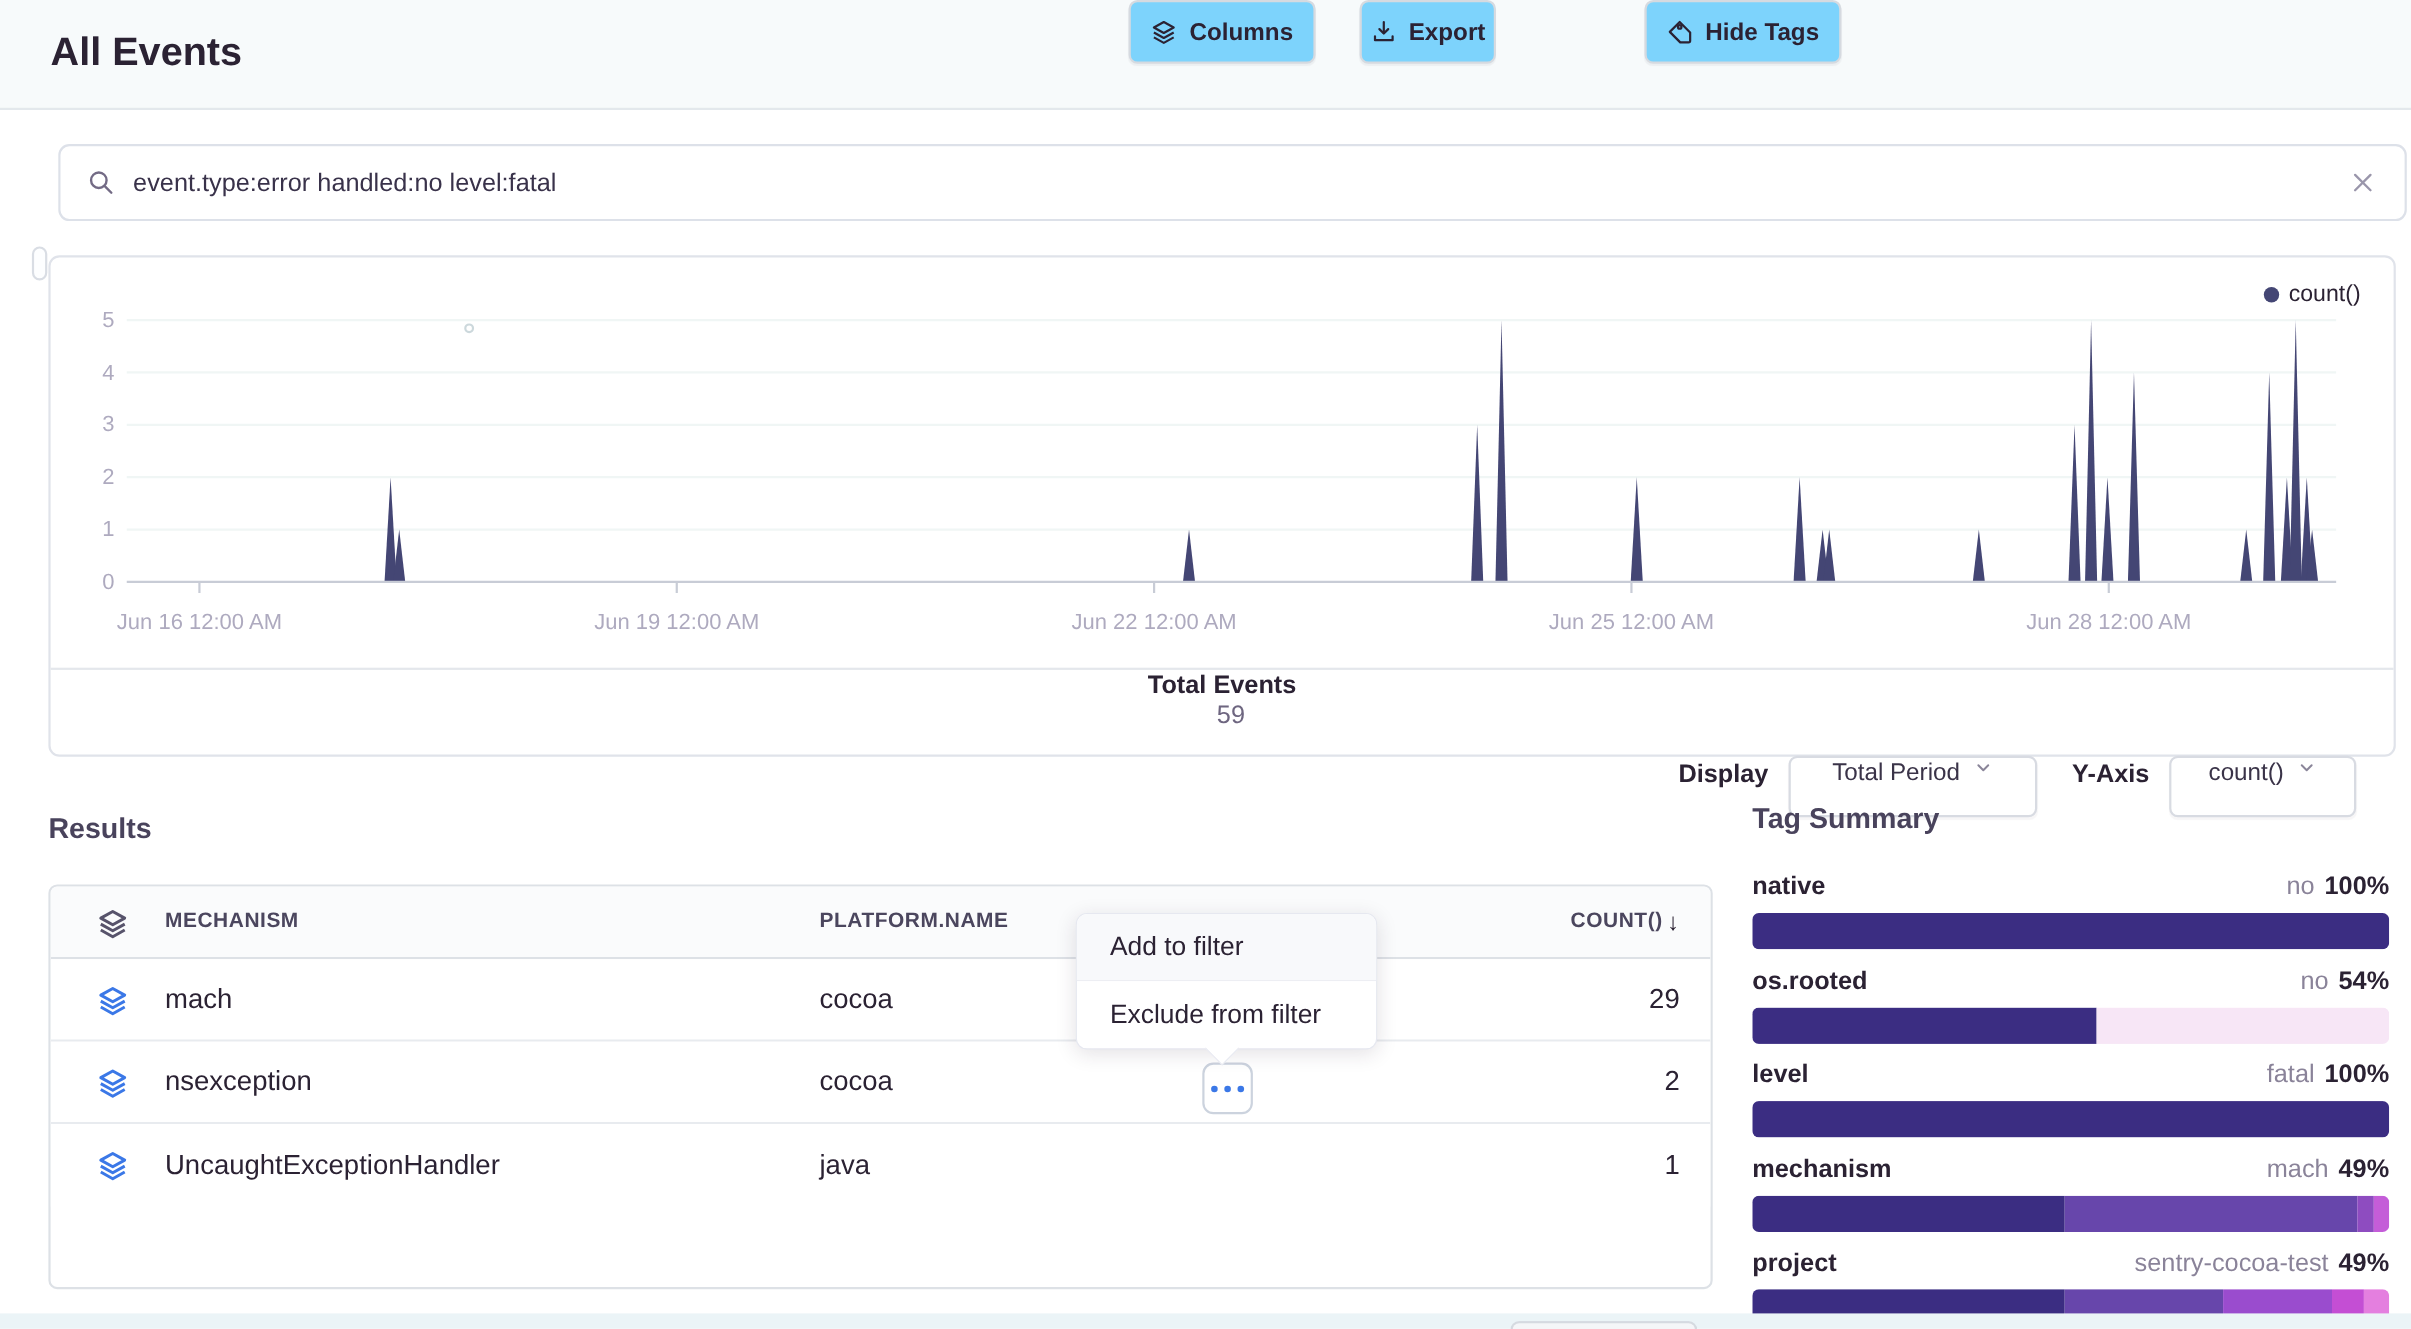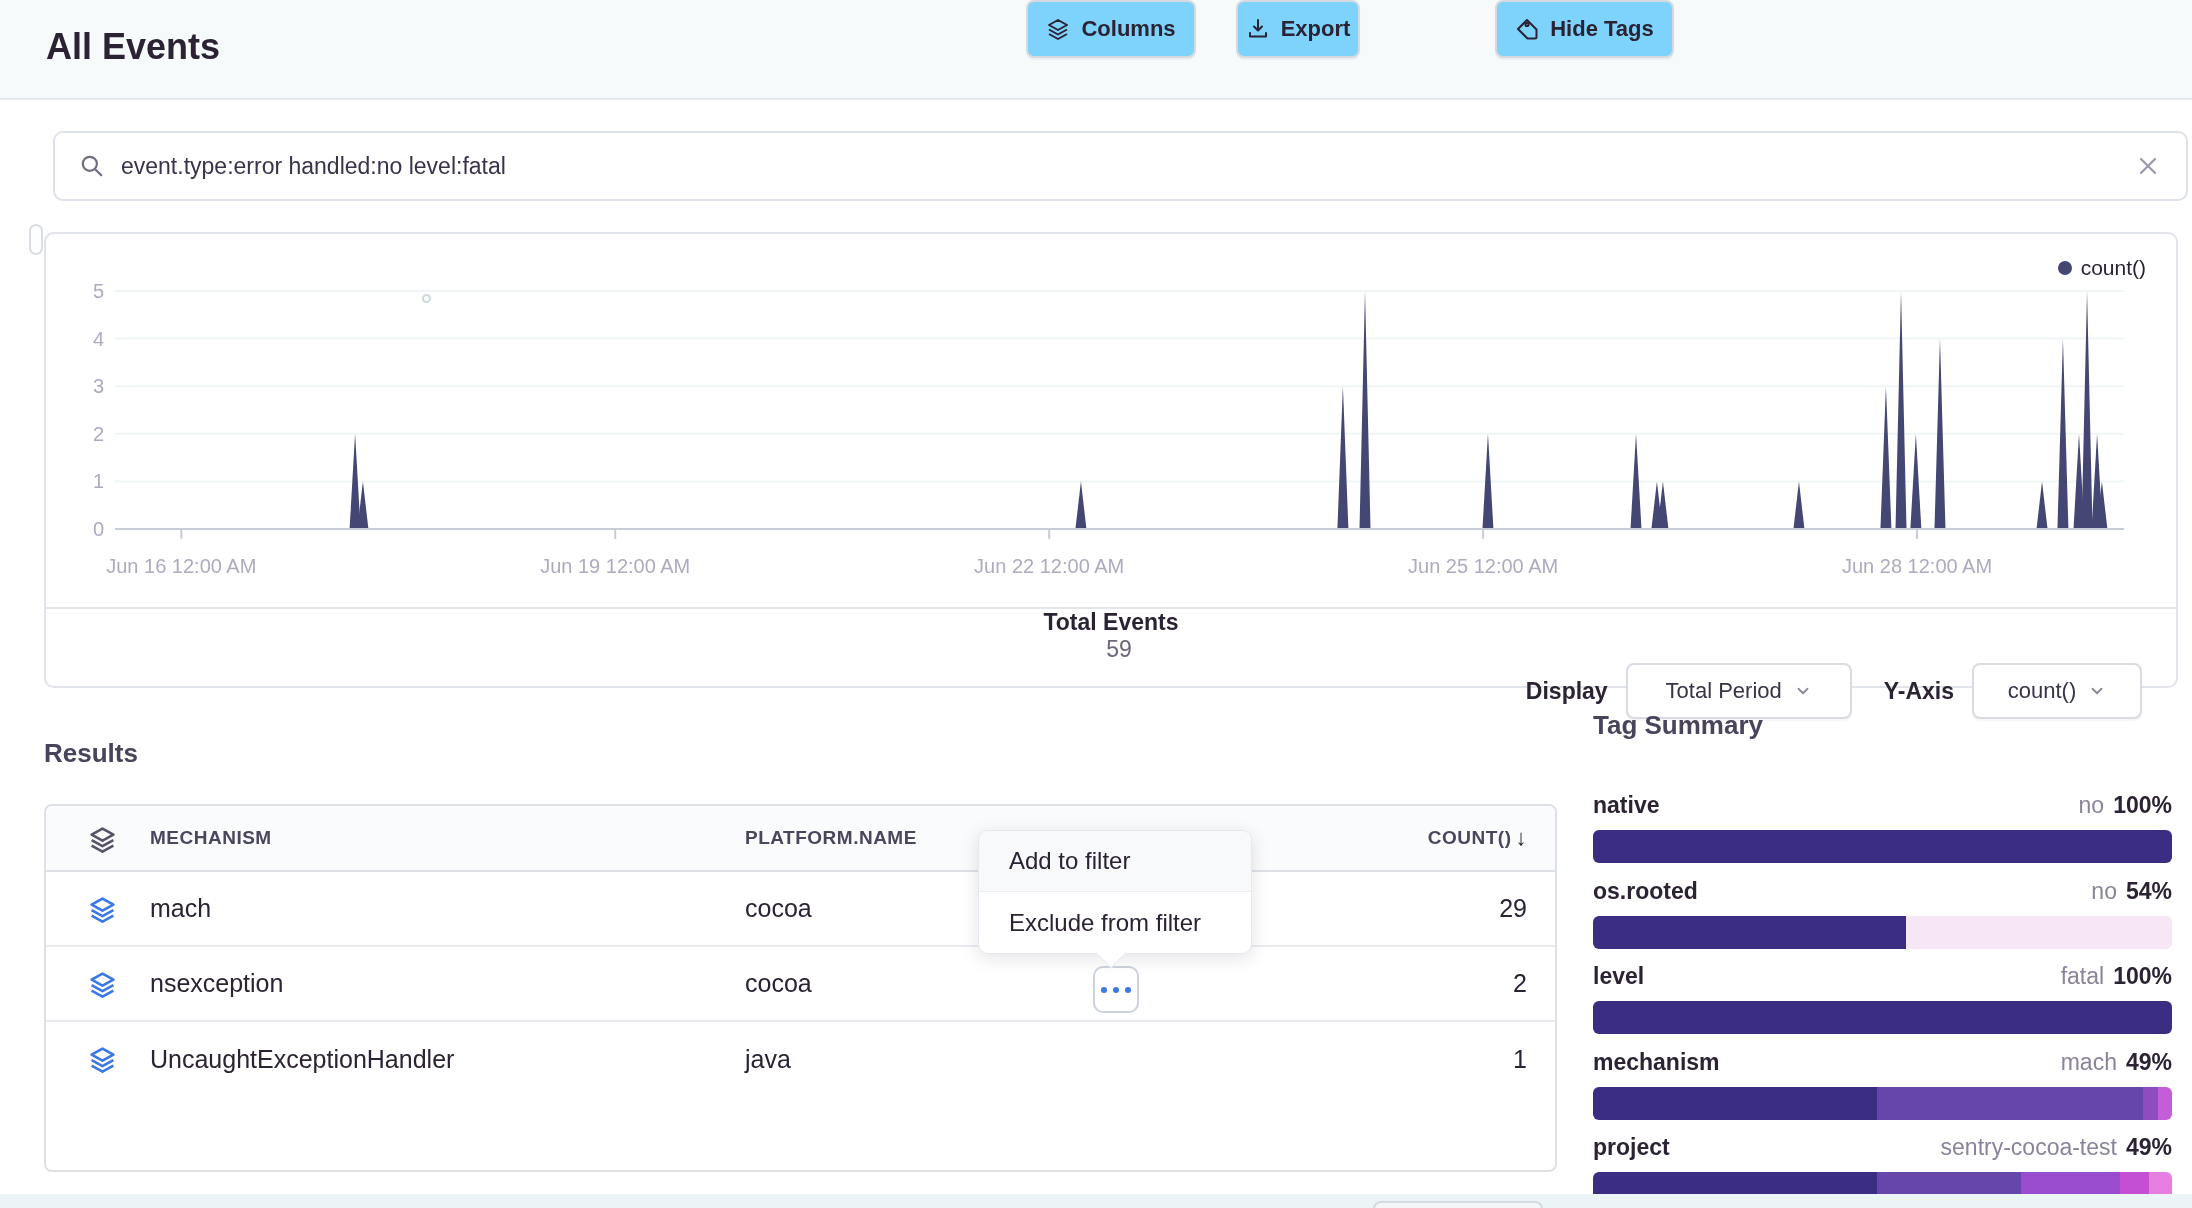--- a/index.html
+++ b/index.html
@@ -34,22 +34,22 @@
   .chart-marker { position:absolute; width:9px; height:9px; border:2px solid #ccd8dc;
     border-radius:50%; background:transparent; }
 
   .chart-footer { position:absolute; left:0; right:0; top:373px; bottom:0;
     border-top:2px solid #e4e7ec; display:flex; align-items:center; padding:0 34px;flex-direction:column; }
   .tot-label { font-size:23px; font-weight:bold; color:#2b2233; }
   .tot-value { font-size:23px; color:#6e6680; margin-left:16px; }
   .footer-right { margin-left:auto; display:flex; align-items:center; gap:18px; }
   .ctrl-label { font-size:23px; font-weight:bold; color:#2b2233; }
   .dropdown { height:56px; background:#fff; border:2px solid #d8dbe2; border-radius:8px;
-    display:flex; align-items:center; justify-content:center; gap:12px;
-    padding:0 20px; font-size:22px; color:#3a3348; box-shadow:0 2px 1px rgba(43,34,51,0.04); }
+    display:flex; align-items:flex-start; justify-content:center; gap:12px;
+    padding:0 20px; font-size:22px; color:#3a3348; box-shadow:0 2px 1px rgba(43,34,51,0.04);margin-top:24px; }
   .dd-display { width:226px; margin-right:14px; }
   .dd-yaxis { width:170px; }
 
   
   .results-title { position:absolute; left:44px; top:738px; font-size:26px; font-weight:bold; color:#49435c; }
   .btn { height:58px; background:#7dd3fc; border:2px solid #d6dae0; border-radius:8px;
     display:flex; align-items:center; justify-content:center; gap:11px;
     font-size:22px; font-weight:bold; color:#2b2233; box-shadow:0 2px 1px rgba(43,34,51,0.05); }
   #btn-columns { position:absolute; left:1026px; width:170px; }
   #btn-export  { position:absolute; left:1236px; width:124px; }
@@ -83,21 +83,21 @@
   .popup-item.first { background:#f8f9fb; border-radius:10px 10px 0 0; border-bottom:1px solid #ebedf2; }
   .popup-ptr { position:absolute; left:121px; bottom:-11px; width:22px; height:22px;
     background:#fff; transform:rotate(45deg);
     border-right:1px solid #e6e8f0; border-bottom:1px solid #e6e8f0; }
   .dots-btn { position:absolute; left:1093px; top:966px; width:46px; height:47px;
     background:#fff; border:2px solid #ccd3de; border-radius:10px; z-index:20;
     display:flex; align-items:center; justify-content:center; gap:6px; }
   .dot { width:6px; height:6px; border-radius:50%; background:#3b78e7; }
 
   
-  .tagsum-title { position:absolute; left:1593px; top:710px; font-size:26px; font-weight:bold; color:#49435c; }
+  .tagsum-title { position:absolute; left:1593px; top:729px; font-size:26px; font-weight:bold; color:#49435c; }
   .tagblock { position:absolute; left:1593px; width:579px; }
   .tagrow-head { display:flex; align-items:baseline; margin-bottom:11px; }
   .tag-name { font-size:23px; font-weight:bold; color:#2b2233; }
   .tag-val { margin-left:auto; font-size:23px; color:#8a8399; }
   .tag-pct { font-size:23px; font-weight:bold; color:#2b2233; margin-left:9px; }
   .tagbar { height:33px; border-radius:6px; overflow:hidden; display:flex; }
   .tagbar .seg { height:100%; }
 
   
   .bottom-strip { position:absolute; left:0; top:1194px; width:2192px; height:14px; background:#ebf4f7; }

